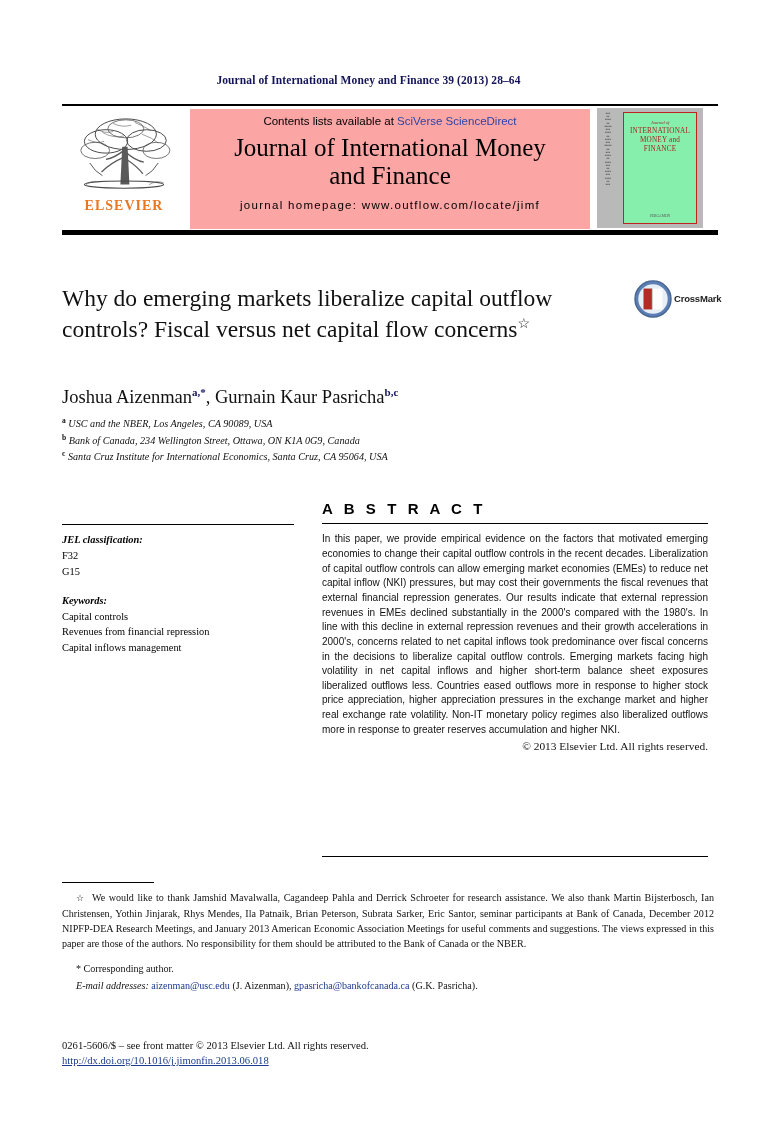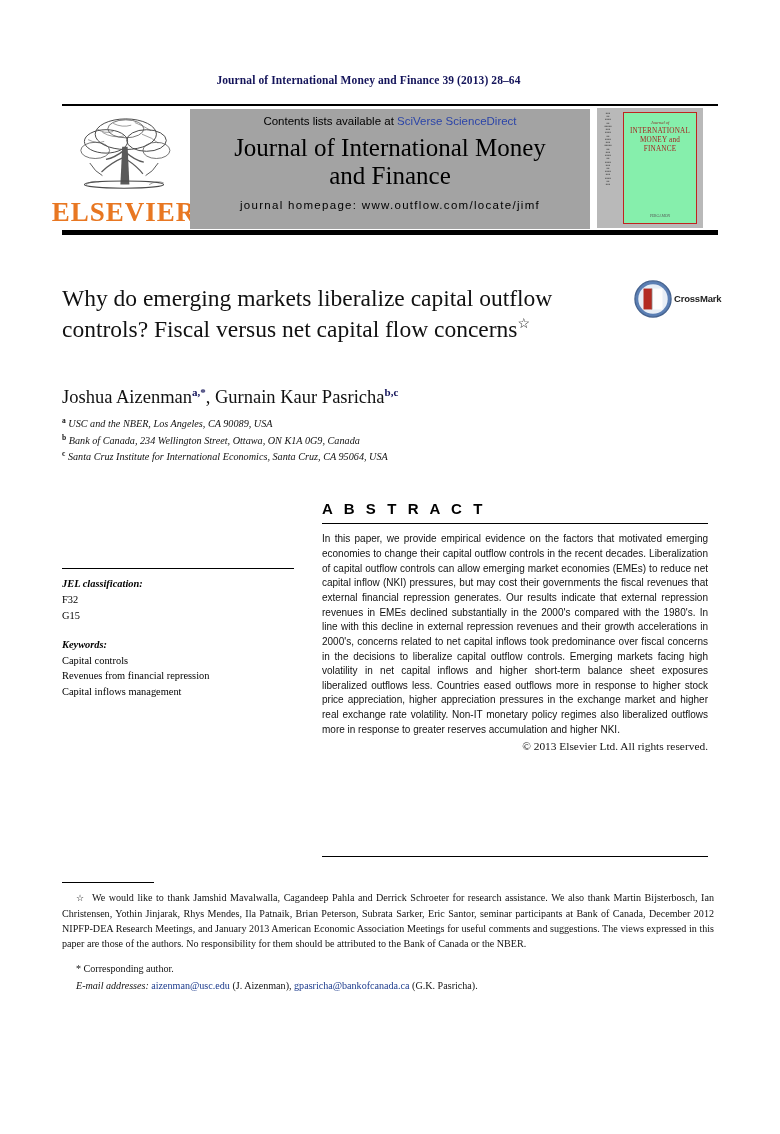--- a/index.html
+++ b/index.html
@@ -66,33 +66,33 @@
     align-items: center;
     justify-content: flex-start;
   }
   .elsevier-tree {
     width: 108px;
     height: 88px;
     display: block;
   }
   .elsevier-word {
     font-family: "Liberation Serif", serif;
-    font-size: 27px;
+    font-size: 14px;
     font-weight: bold;
     color: #e87722;
     letter-spacing: 1px;
     line-height: 1;
     margin-top: 1px;
   }
   .masthead-center {
     position: absolute;
     left: 128px; top: 5px;
     width: 400px;
     height: 120px;
-    background: #a3a3a3;
+    background: #fca5a5;
     display: flex;
     flex-direction: column;
     align-items: center;
     justify-content: flex-start;
     padding-top: 6px;
     box-sizing: border-box;
   }
   .contents-line {
     font-family: "Liberation Sans", sans-serif;
     font-size: 11.5px;
@@ -241,21 +241,20 @@
     font-style: normal;
     font-weight: bold;
     font-size: 7.5px;
   }
 
   
   .left-col {
     position: absolute;
     left: 62px; top: 524px;
     width: 232px;
-    margin-top: 44px;
   }
   .left-rule {
     width: 232px;
     height: 1.4px;
     background: #000;
     margin-bottom: 7px;
   }
   .meta-head {
     font-family: "Liberation Serif", serif;
     font-style: italic;
@@ -484,14 +483,18 @@
   </div>
   <div class="abstract-rule-bottom"></div>
 
   <div class="foot-rule"></div>
   <div class="footnotes">
     <div class="fn-ack"><span class="marker">☆</span>&nbsp; <span>We would like to thank Jamshid Mavalwalla, Cagandeep Pahla and Derrick Schroeter for research assistance. We also thank Martin Bijsterbosch, Ian Christensen, Yothin Jinjarak, Rhys Mendes, Ila Patnaik, Brian Peterson, Subrata Sarker, Eric Santor, seminar participants at Bank of Canada, December 2012 NIPFP-DEA Research Meetings, and January 2013 American Economic Association Meetings for useful comments and suggestions. The views expressed in this paper are those of the authors. No responsibility for them should be attributed to the Bank of Canada or the NBER.</span></div>
     <div class="fn-corr"><span>*</span> <span>Corresponding author.</span></div>
     <div class="fn-email"><span class="lbl">E-mail addresses:</span> <a class="link" href="#">aizenman@usc.edu</a> <span>(J. Aizenman)</span>, <a class="link" href="#">gpasricha@bankofcanada.ca</a> <span>(G.K. Pasricha)</span>.</div>
   </div>
 
+  <div class="bottom">
+    <div>0261-5606/$ – see front matter © 2013 Elsevier Ltd. All rights reserved.</div>
+    <a class="doi" href="#">http://dx.doi.org/10.1016/j.jimonfin.2013.06.018</a>
+  </div>
 
 </div>
 
 </body></html>

